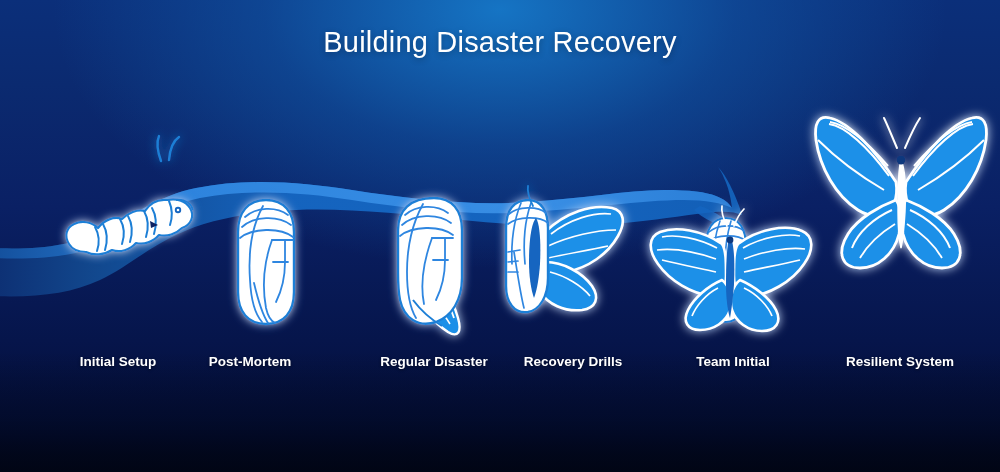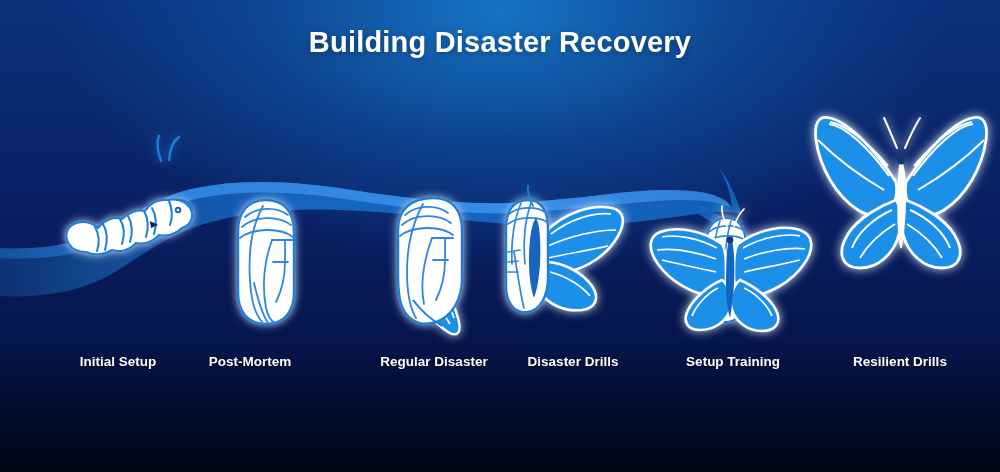--- a/index.html
+++ b/index.html
@@ -32,21 +32,21 @@
     height: 472px;
   }
   .title {
     position: absolute;
     left: 0;
     top: 26px;
     width: 1000px;
     text-align: center;
     color: #ffffff;
     font-size: 29px;
-    font-weight: bold;
+    font-weight: normal;
     letter-spacing: 0.2px;
     text-shadow: 0 2px 6px rgba(0,0,0,0.30);
     z-index: 6;
   }
   .labels {
     position: absolute;
     left: 0;
     top: 354px;
     width: 1000px;
     height: 24px;
@@ -309,18 +309,18 @@
       <path d="M905,148 C911,134 916,124 920,118" fill="none" stroke="#ffffff" stroke-width="2" stroke-linecap="round"></path>
     </g>
   </svg>
 
   <div class="title">Building Disaster Recovery</div>
 
   <div class="labels">
     <div class="label" style="left:118px">Initial Setup</div>
     <div class="label" style="left:250px">Post-Mortem</div>
     <div class="label" style="left:434px">Regular Disaster</div>
-    <div class="label" style="left:573px">Disaster Drills</div>
-    <div class="label" style="left:733px">Setup Training</div>
-    <div class="label" style="left:900px">Resilient Drills</div>
+    <div class="label" style="left:573px">Recovery Drills</div>
+    <div class="label" style="left:733px">Team Initial</div>
+    <div class="label" style="left:900px">Resilient System</div>
   </div>
 
 </div>
 
 </body></html>

